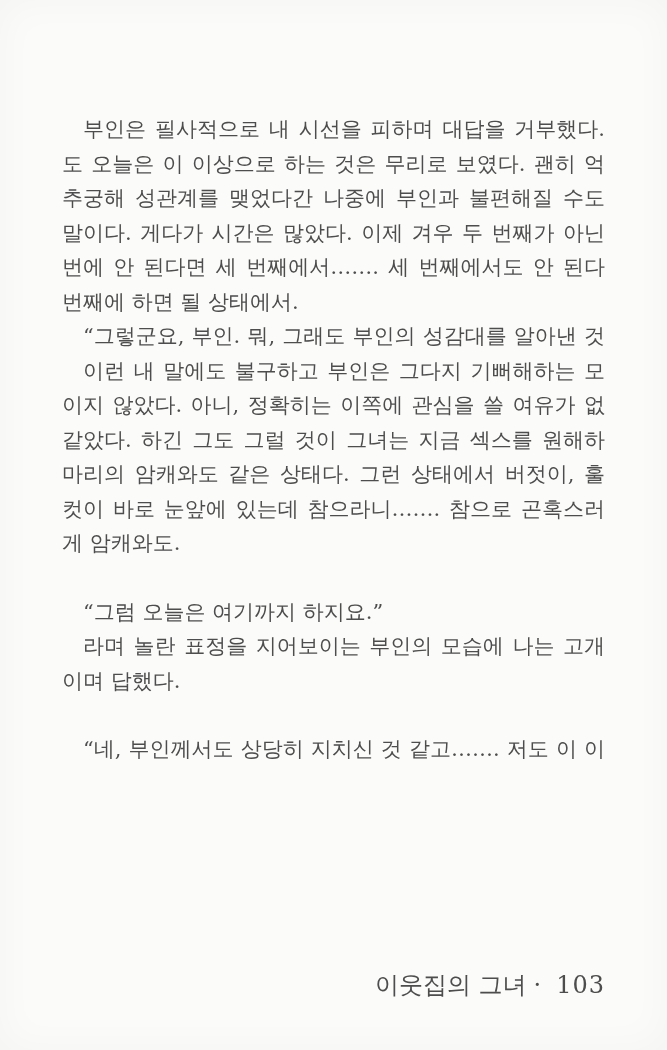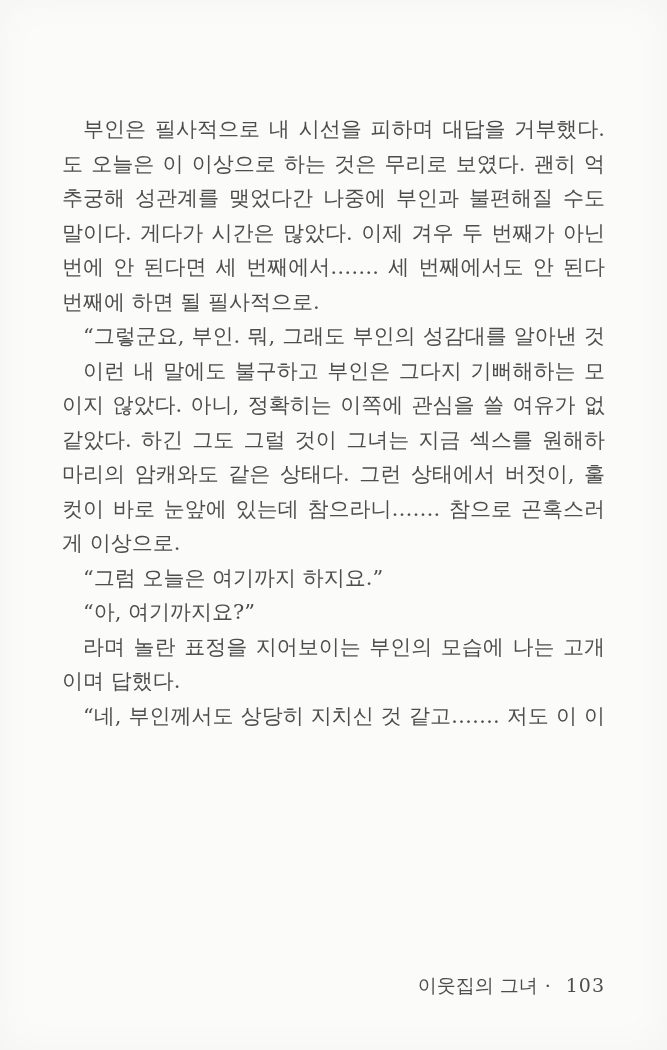--- a/index.html
+++ b/index.html
@@ -22,20 +22,21 @@
     position: absolute;
     left: 62px;
     top: 112px;
     width: 543px;
   }
   .para {
     margin: 0;
     padding: 0;
   }
   .para.gap {
+    margin-top: 34px;
   }
   .line {
     font-size: 21px;
     line-height: 34.5px;
     height: 34.5px;
     text-align: justify;
     text-align-last: justify;
     overflow: hidden;
     white-space: normal;
   }
@@ -44,21 +45,21 @@
   }
   .line.indent {
     text-indent: 21px;
   }
   .footer {
     position: absolute;
     left: 62px;
     top: 972px;
     width: 543px;
     text-align: right;
-    font-size: 19px;
+    font-size: 24px;
     line-height: 26px;
   }
   .footer .sep {
     display: inline-block;
     margin: 0 9px 0 7px;
   }
   .footer .pagenum {
     display: inline-block;
     margin-left: 6px;
     letter-spacing: 1px;
@@ -68,38 +69,35 @@
 <body style="background: rgb(251, 251, 249);">
 
 <div class="page" style="background: rgb(251, 251, 249); color: rgb(77, 77, 77);">
   <div class="text-block" id="text-block">
       <div class="para">
         <div class="line indent">부인은 필사적으로 내 시선을 피하며 대답을 거부했다. 아무래</div>
         <div class="line">도 오늘은 이 이상으로 하는 것은 무리로 보였다. 괜히 억지로</div>
         <div class="line">추궁해 성관계를 맺었다간 나중에 부인과 불편해질 수도 있으니</div>
         <div class="line">말이다. 게다가 시간은 많았다. 이제 겨우 두 번째가 아닌가? 이</div>
         <div class="line">번에 안 된다면 세 번째에서……. 세 번째에서도 안 된다면 네</div>
-        <div class="line last">번째에 하면 될 필사적으로.</div>
+        <div class="line last">번째에 하면 될 상태에서.</div>
       </div>
       <div class="para">
         <div class="line indent">“그렇군요, 부인. 뭐, 그래도 부인의 성감대를 알아낸 것만 해</div>
       </div>
       <div class="para">
         <div class="line indent">이런 내 말에도 불구하고 부인은 그다지 기뻐해하는 모습을 보</div>
         <div class="line">이지 않았다. 아니, 정확히는 이쪽에 관심을 쓸 여유가 없는 것</div>
         <div class="line">같았다. 하긴 그도 그럴 것이 그녀는 지금 섹스를 원해하는 한</div>
         <div class="line">마리의 암캐와도 같은 상태다. 그런 상태에서 버젓이, 훌륭한 수</div>
         <div class="line">컷이 바로 눈앞에 있는데 참으라니……. 참으로 곤혹스러운 일일</div>
-        <div class="line last">게 이상으로.</div>
+        <div class="line last">게 암캐와도.</div>
       </div>
       <div class="para gap">
         <div class="line indent last">“그럼 오늘은 여기까지 하지요.”</div>
-      </div>
-      <div class="para">
-        <div class="line indent last">“아, 여기까지요?”</div>
       </div>
       <div class="para">
         <div class="line indent">라며 놀란 표정을 지어보이는 부인의 모습에 나는 고개를 끄덕</div>
         <div class="line last">이며 답했다.</div>
       </div>
       <div class="para gap">
         <div class="line indent">“네, 부인께서도 상당히 지치신 것 같고……. 저도 이 이상 시</div>
       </div>
     </div>
   <div class="footer">

